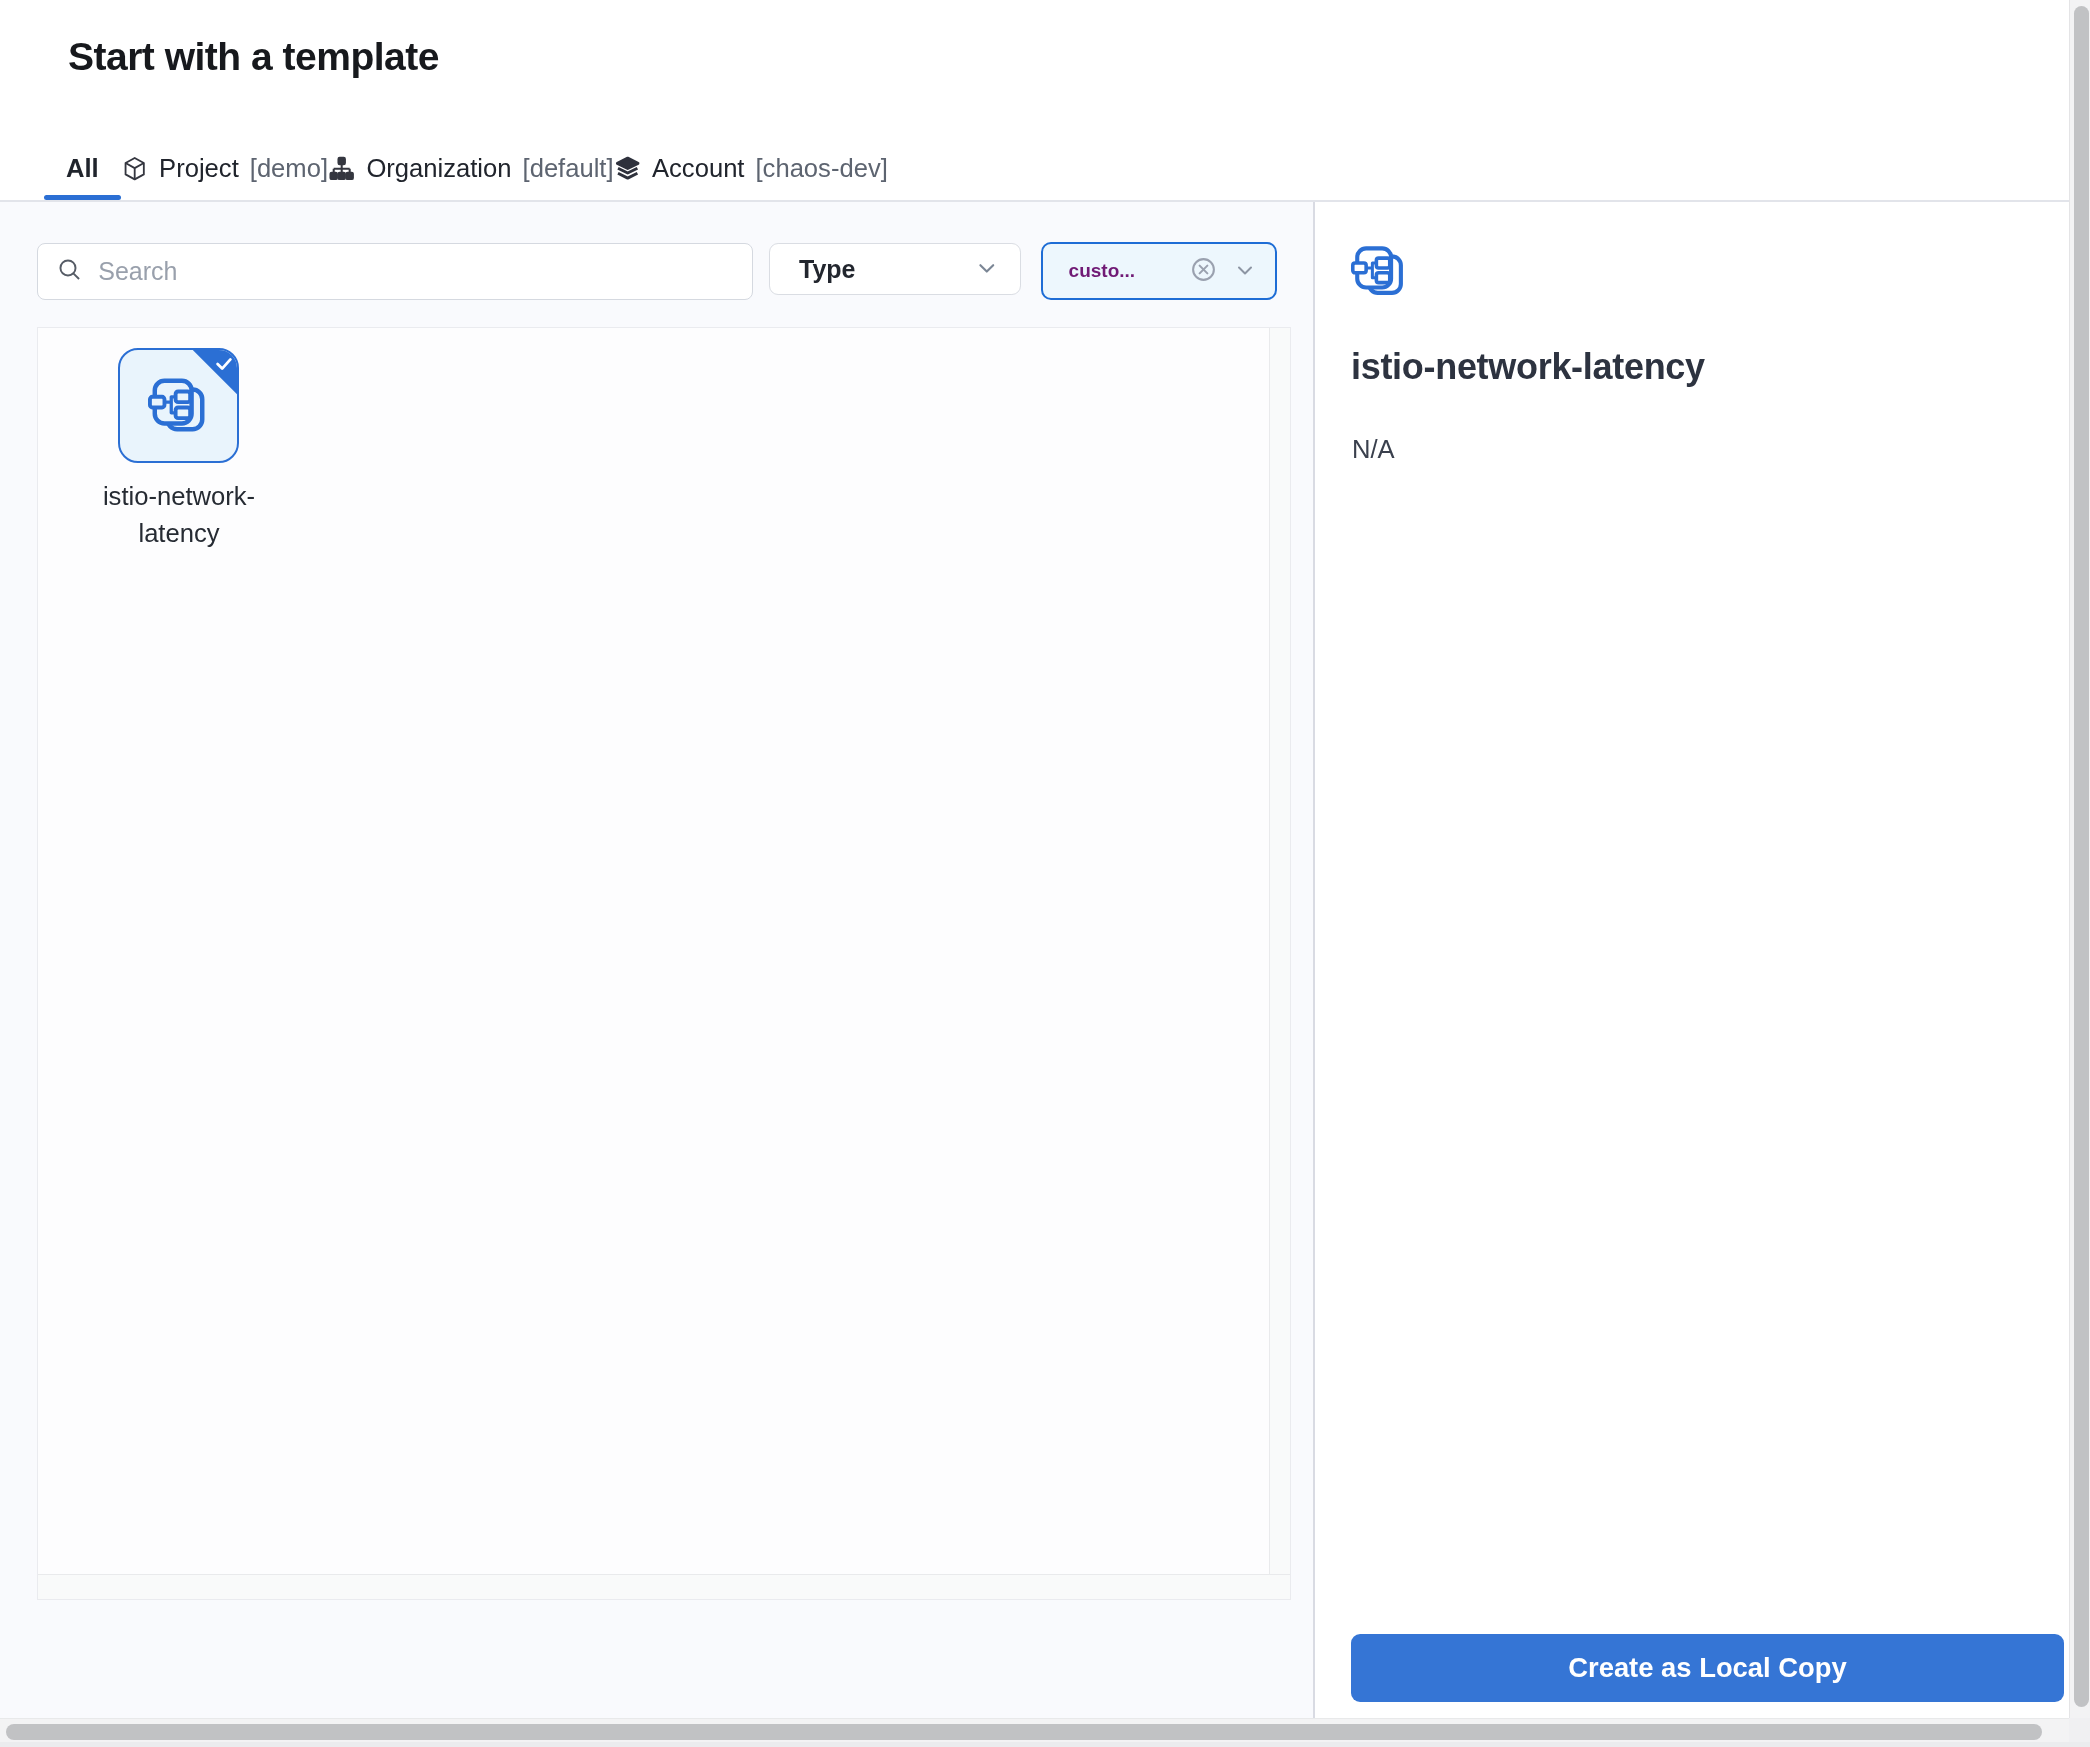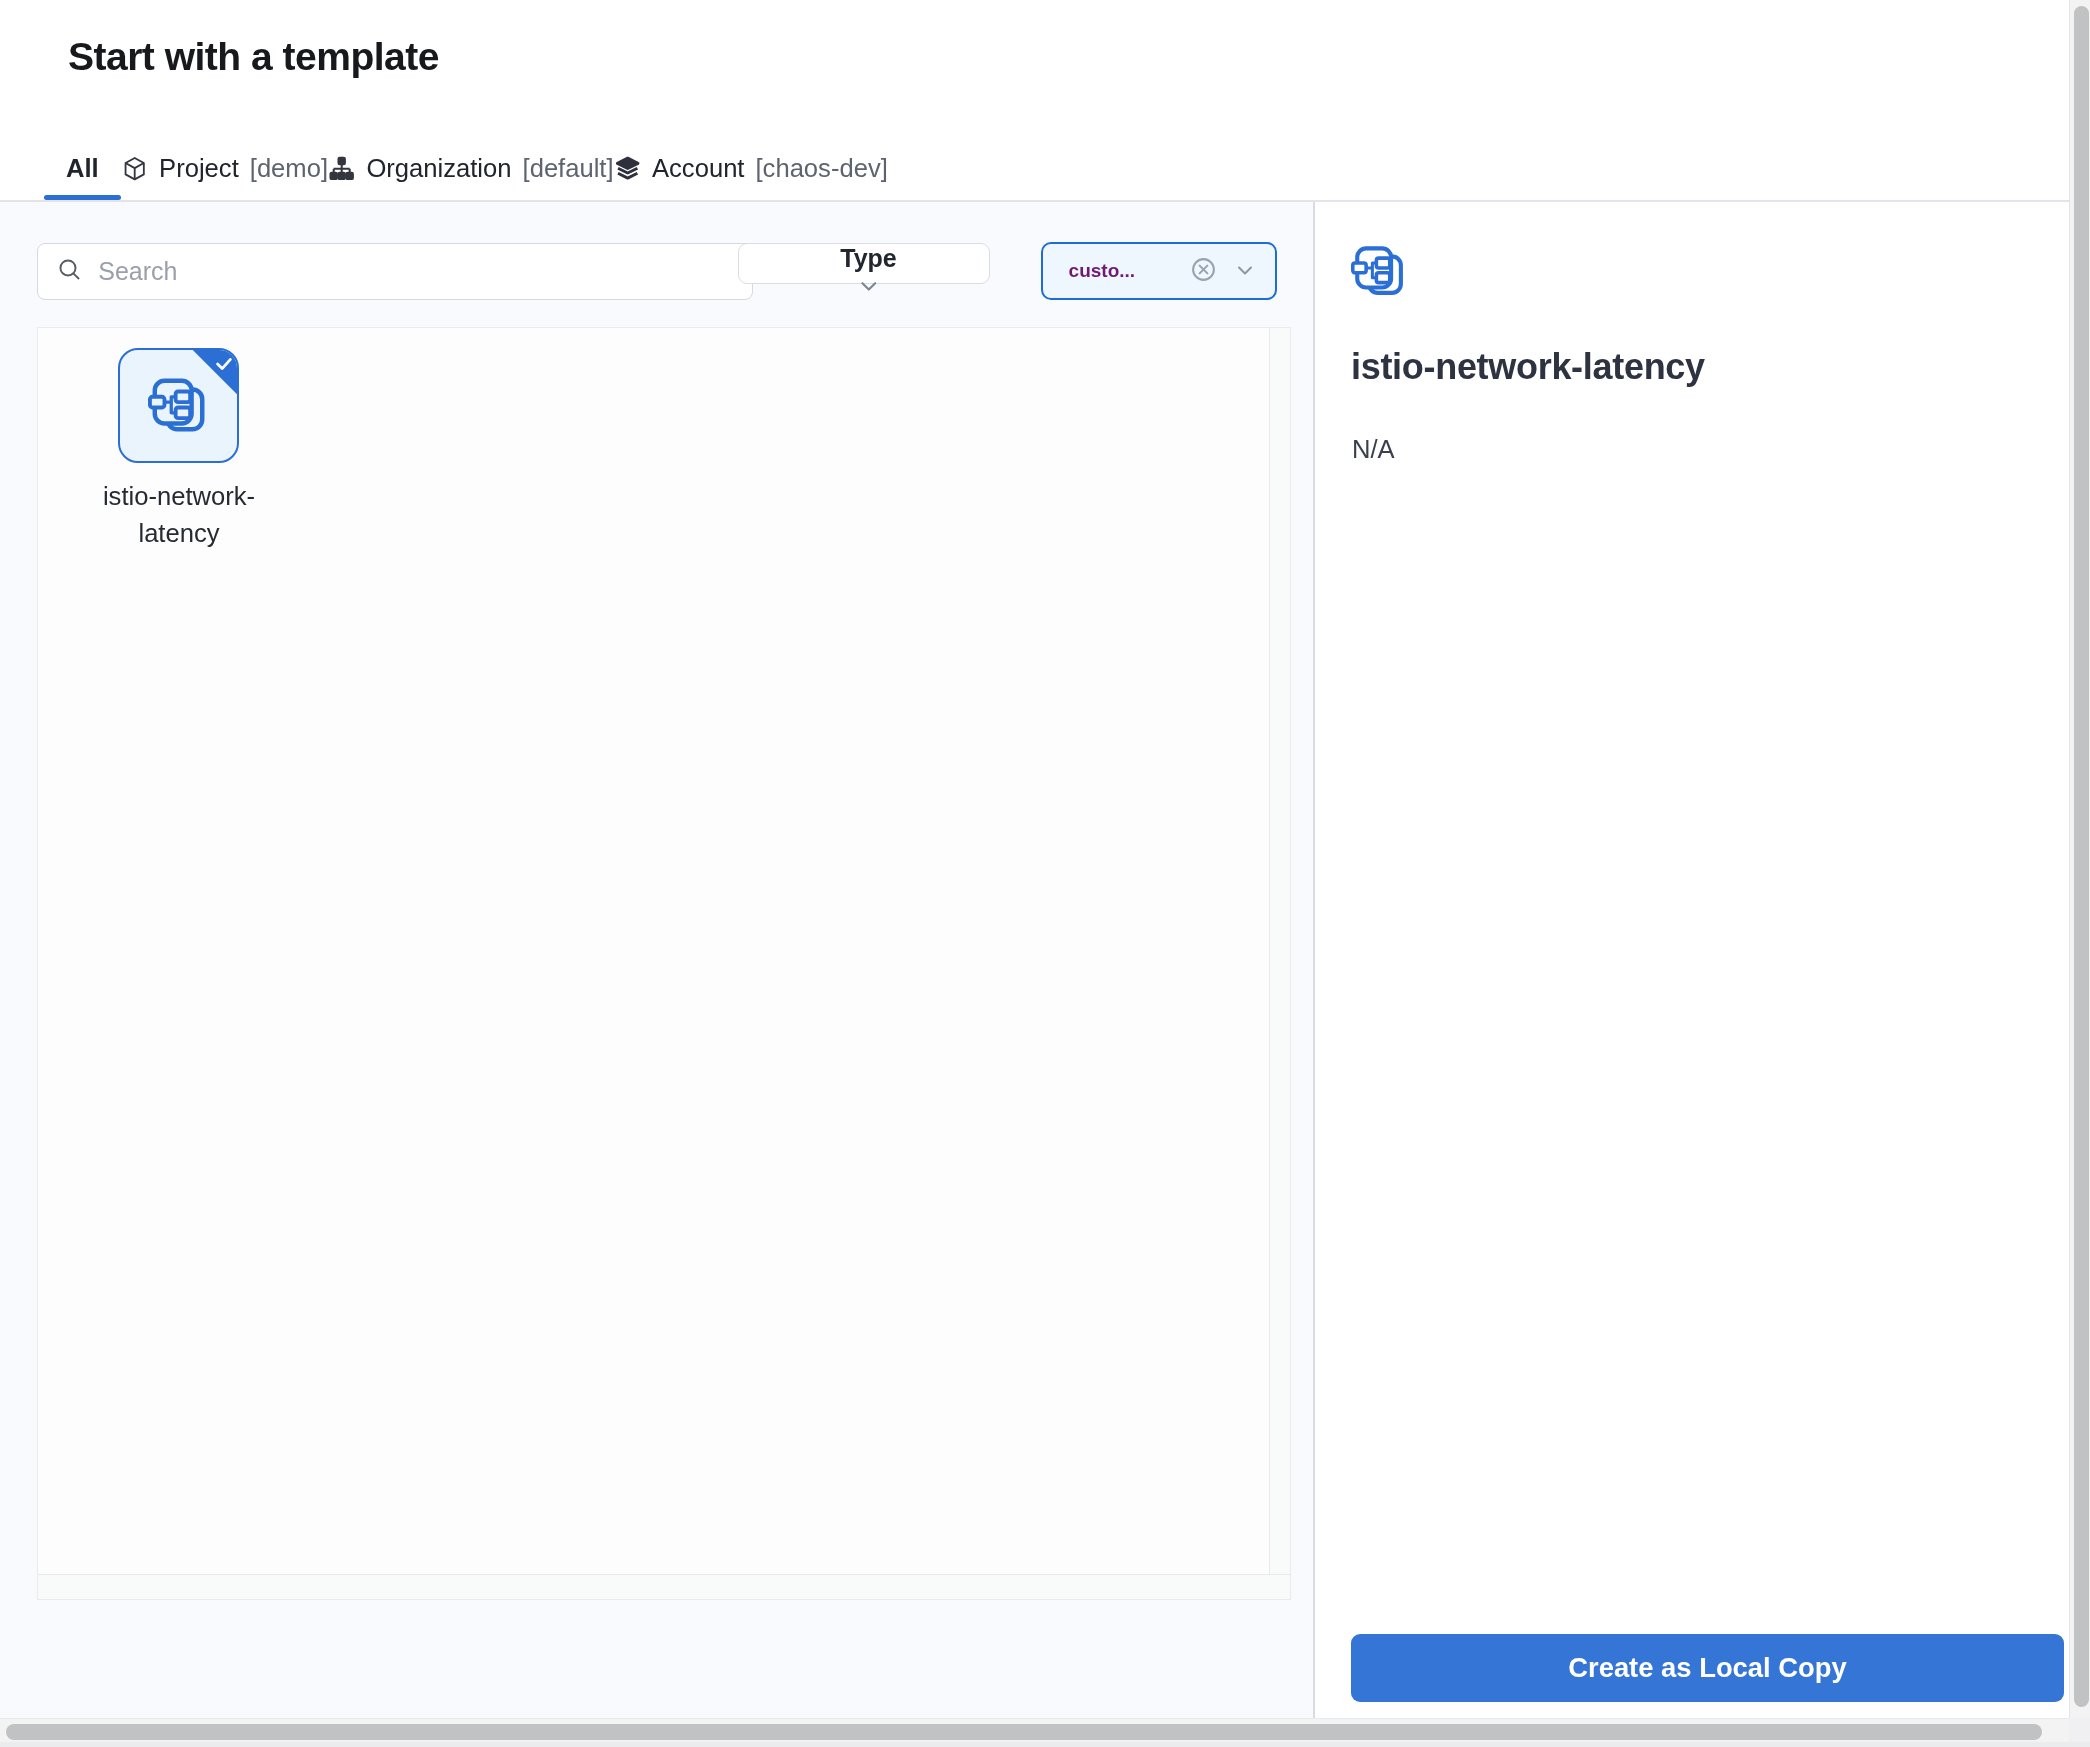--- a/index.html
+++ b/index.html
@@ -49,24 +49,24 @@
     background: #fff; border: 1.8px solid #d5d9e0; border-radius: 8px;
     display: flex; align-items: center; padding: 0 18.3px; gap: 14.6px;
   }
   .search-box input {
     border: none; outline: none; flex: 1; font-size: 25px;
     font-family: "Liberation Sans", sans-serif; color: #20242c; background: transparent;
   }
   .search-box input::placeholder { color: var(--placeholder, #99a0ac); }
 
   .type-dropdown {
-    position: absolute; left: 738px; top: 41px; width: 252px; height: 41px;
+    position: absolute; left: 769px; top: 41px; width: 252px; height: 52px;
     background: #fff; border: 1.8px solid #dadde3; border-radius: 9.1px;
     display: flex; align-items: center; justify-content: space-between;
-    padding: 0 20px 0 29px; cursor: pointer; flex-direction: column;
+    padding: 0 20px 0 29px; cursor: pointer;
   }
   .type-dropdown .label { font-size: 25px; font-weight: 600; color: #22262e; }
 
   .filter-chip {
     position: absolute; left: 1041px; top: 40px; width: 236px; height: 58px;
     background: var(--chip-bg, #edf7fd); border: 2.7px solid var(--chip-border, #1e6dd5); border-radius: 10px;
     display: flex; align-items: center; padding: 0 18.3px 0 25.6px; cursor: pointer;
   }
   .filter-chip .label { font-size: 19px; font-weight: 700; color: #701a75; flex: 1; }
   .filter-chip .icons { display: flex; align-items: center; gap: 14.6px; }

